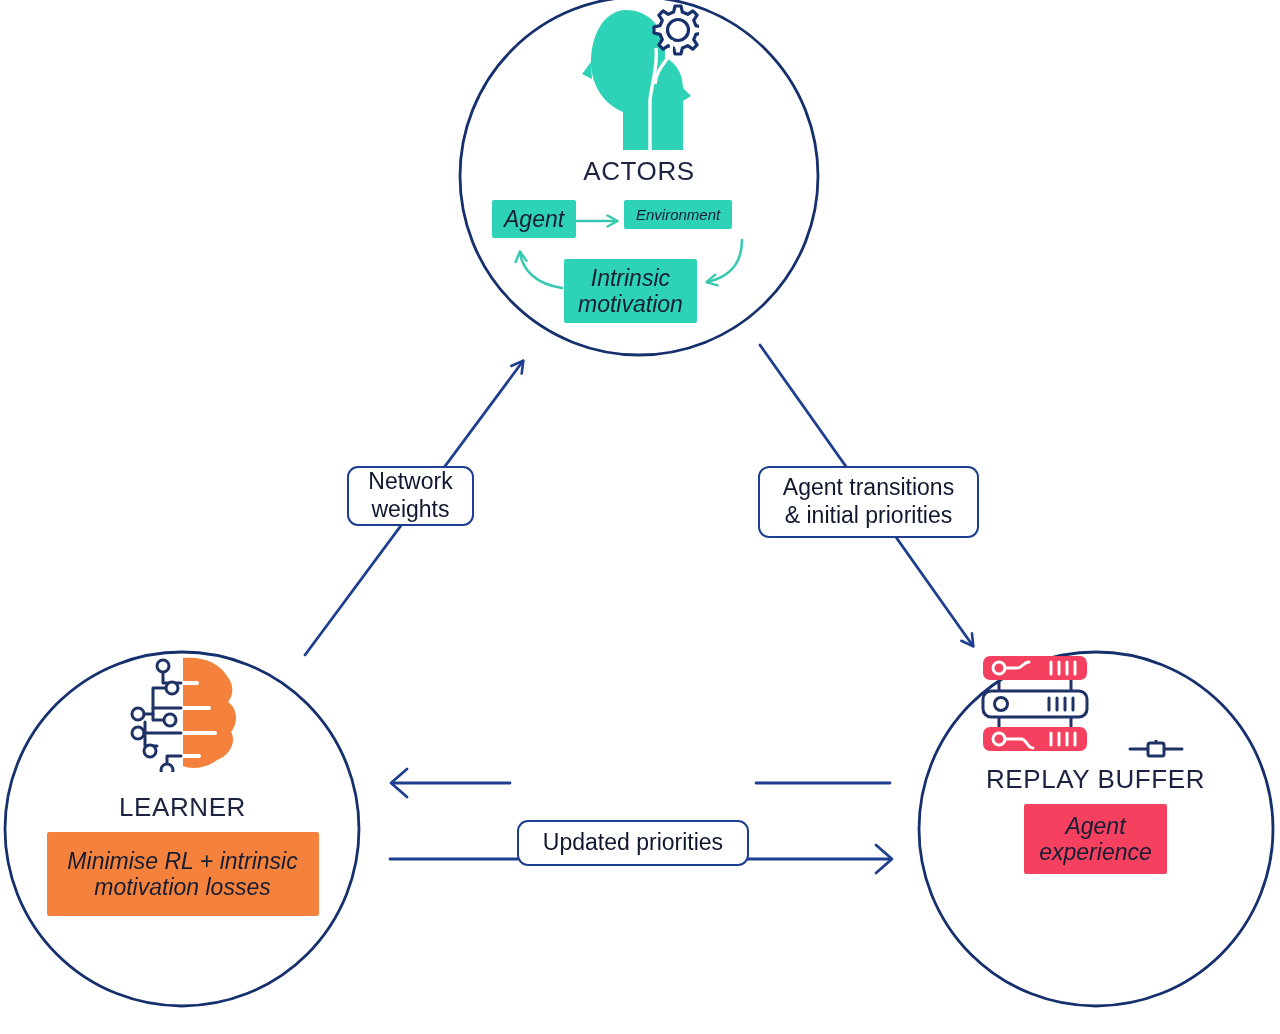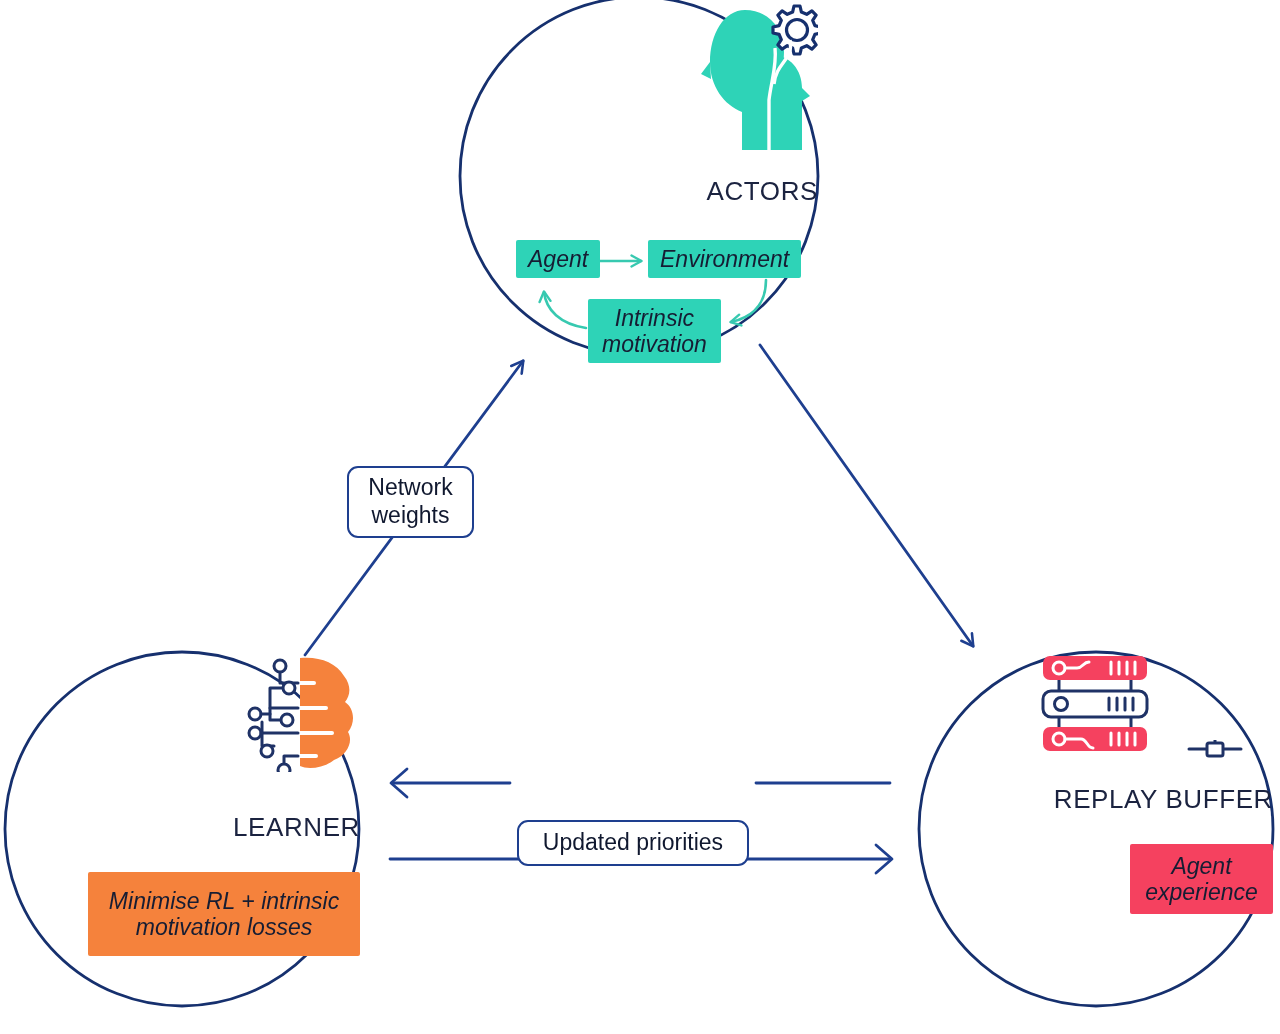--- a/index.html
+++ b/index.html
@@ -28,23 +28,22 @@
   }
   #edges { z-index: 1; }
   #circles { z-index: 2; }
 
   
   .node {
     position: absolute;
     z-index: 4;
     display: flex;
     flex-direction: column;
-    align-items: flex-end;
+    align-items: center;
     text-align: center;
-    gap: 20px;
   }
   .node-title {
     color: #1b2340;
     letter-spacing: 0.6px;
     white-space: nowrap;
   }
 
   
   #node-actors { left: 460px; top: 0px; width: 358px; }
   #node-actors .node-title {
@@ -107,21 +106,21 @@
     position: absolute;
     left: 8px; top: 4px;
     z-index: 2;
     font-size: 23px;
     padding: 6px 12px;
   }
   #chip-environment {
     position: absolute;
     left: 140px; top: 4px;
     z-index: 2;
-    font-size: 23px;
+    font-size: 15px;
     padding: 6px 12px;
   }
   #chip-intrinsic {
     position: absolute;
     left: 80px; top: 51px;
     z-index: 2;
     font-size: 23px;
     padding: 6px 14px;
     margin-top: 12px;
   }
@@ -149,21 +148,21 @@
     color: #10182f;
     font-size: 23px;
     line-height: 1.2;
     text-align: center;
     display: flex;
     align-items: center;
     justify-content: center;
     white-space: pre-line;
     box-sizing: border-box;
   }
-  #label-network-weights  { left: 347px;  top: 466px; width: 127px; height: 72px; }
+  #label-network-weights  { left: 347px;  top: 466px; width: 127px; height: 60px; }
   #label-agent-transitions{ left: 758px;  top: 466px; width: 221px; height: 72px; }
   #label-prioritised      { left: 508px;  top: 760px; width: 250px; height: 46px; }
   #label-updated          { left: 517px;  top: 820px; width: 232px; height: 46px; }
 </style>
 </head>
 <body>
 
 <div id="stage">
 
   <svg id="edges" viewBox="0 0 1280 1034">
@@ -335,17 +334,19 @@
 
     <div class="node-title">REPLAY BUFFER</div>
 
     <span class="chip chip-pink" id="chip-replay-exp">Agent
 experience</span>
   </div>
 
   <div class="edge-label" id="label-network-weights">Network
 weights</div>
 
+  <div class="edge-label" id="label-agent-transitions">Agent transitions
+&amp; initial priorities</div>
 
 
   <div class="edge-label" id="label-updated">Updated priorities</div>
 
 </div>
 
 </body></html>

